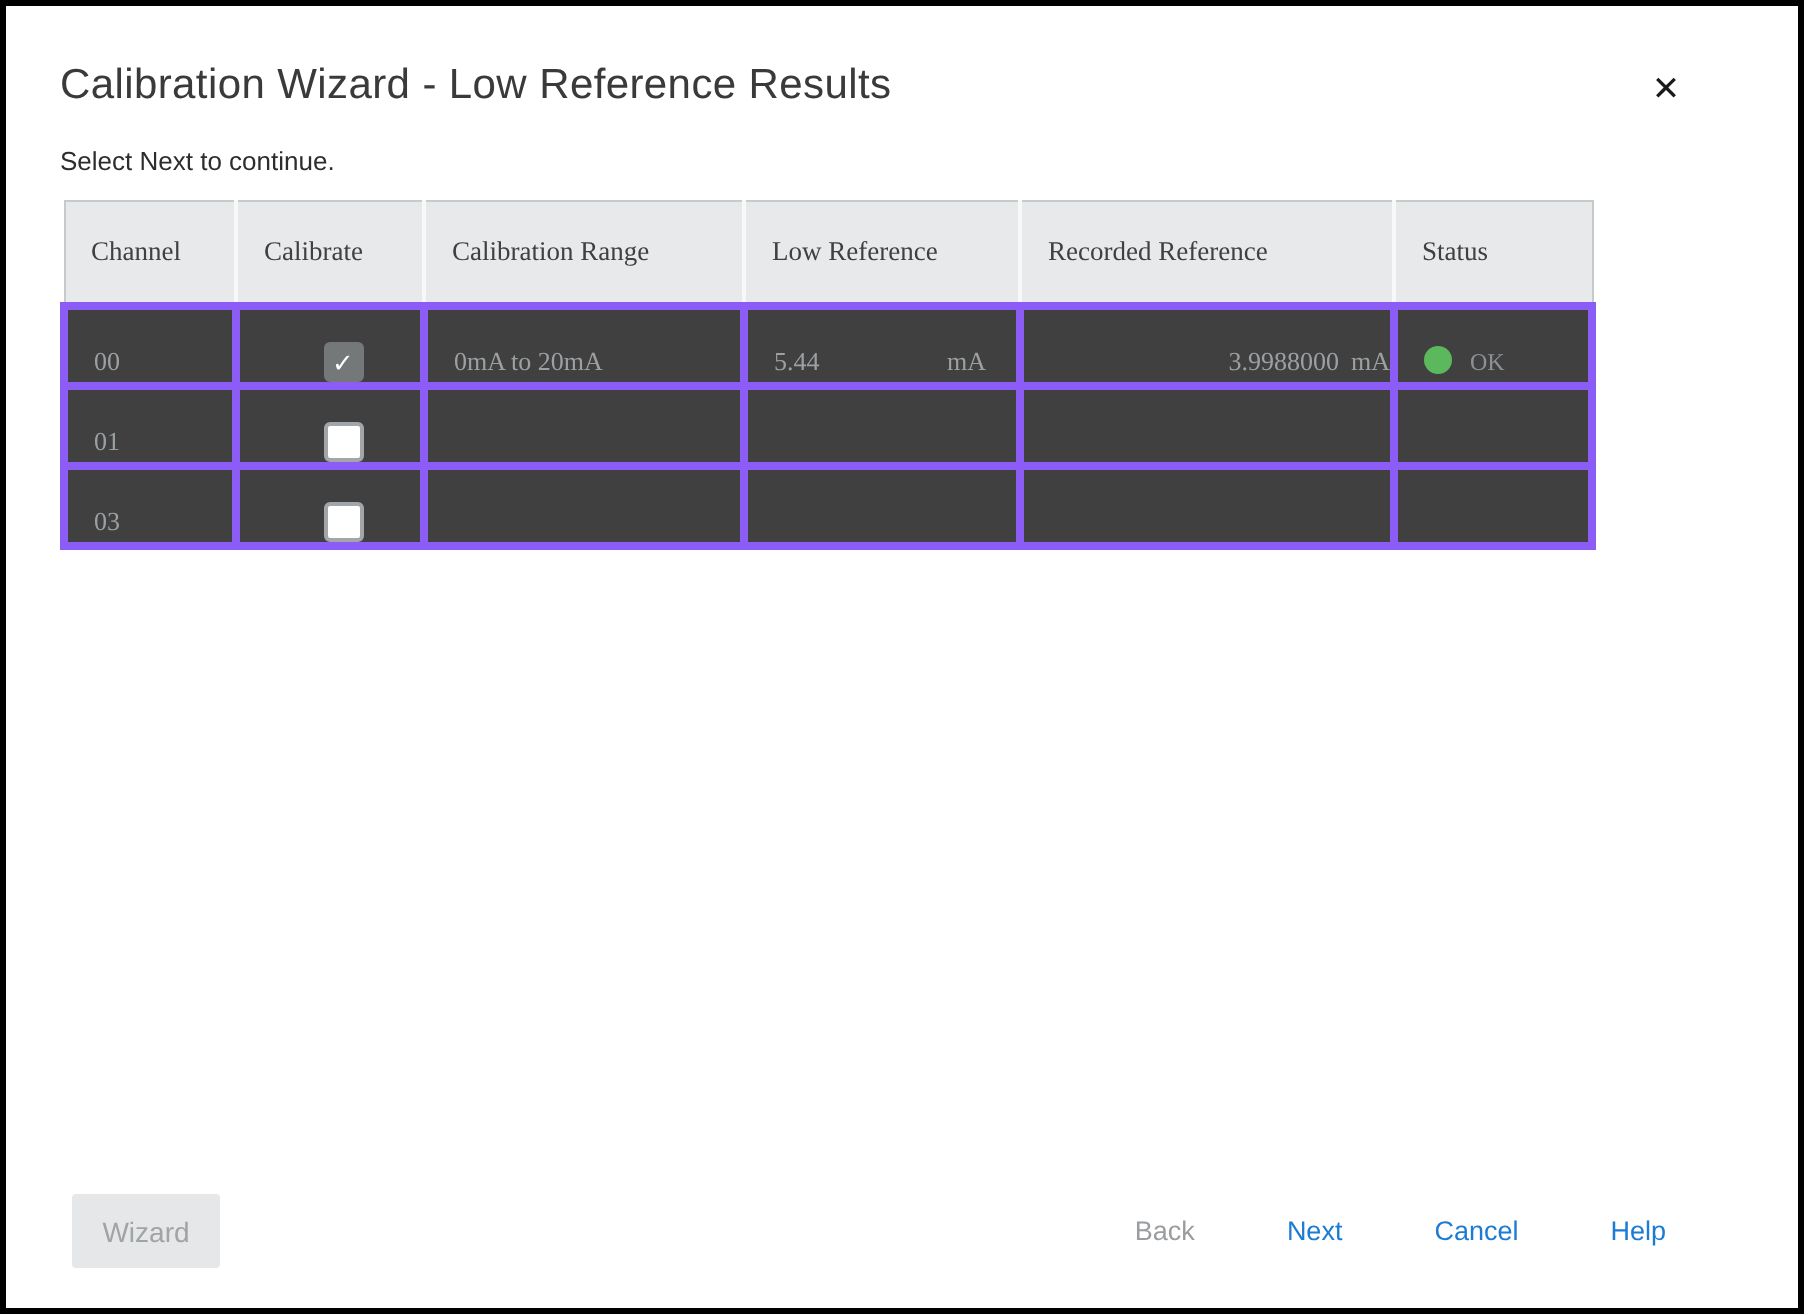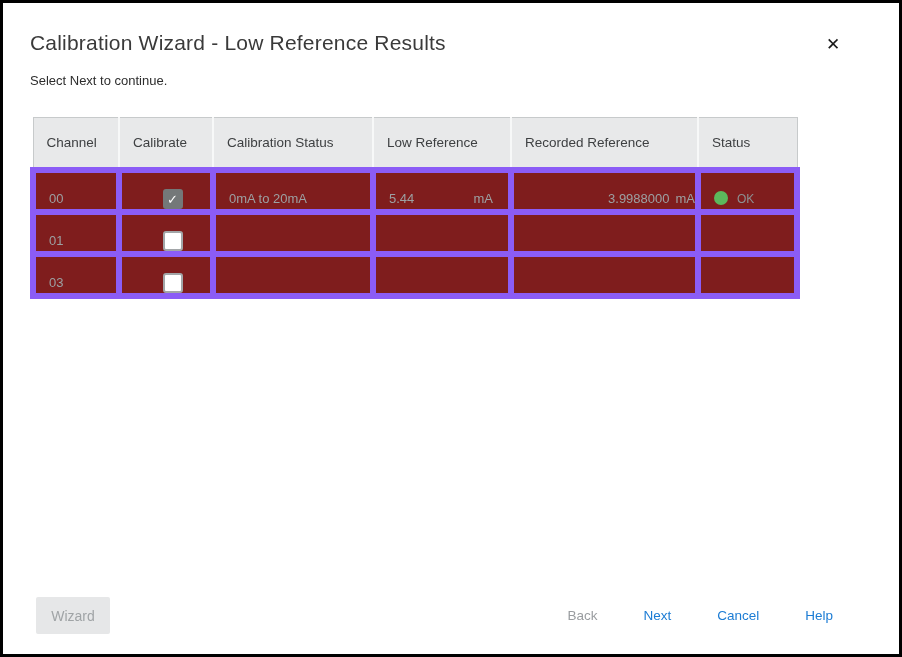--- a/index.html
+++ b/index.html
@@ -41,21 +41,22 @@
   .subtitle {
     position: absolute;
     left: 27px;
     top: 70px;
     font-size: 13px;
     color: #2d2d2d;
   }
   .table-wrap {
     position: absolute;
     left: 27px;
-    top: 114px;
+    top: 97px;
+    font-family: Liberation Serif, serif;
   }
   table.cal-table {
     border-collapse: collapse;
     table-layout: fixed;
     width: 764px;
     border: 1px solid #c7cacb;
   }
   table.cal-table th {
     height: 52px;
     background: var(--header_bg, #e8e9ea);
@@ -66,25 +67,25 @@
     padding: 0 0 0 13px;
     border-right: 2px solid #f7f8f8;
     border-bottom: 3px solid #fdfdfd;
     box-sizing: border-box;
     white-space: nowrap;
     overflow: hidden;
   }
   table.cal-table th:last-child { border-right: none; }
   table.cal-table td {
     height: 35px;
-    background: #7f1d1d;
+    background: #404040;
     color: #9ca0a2;
     font-size: 13px;
     padding: 16px 0 0 13px;
-    border: 6px solid #8b5cf6;
+    border: 4px solid #8b5cf6;
     box-sizing: border-box;
     white-space: nowrap;
     overflow: hidden;
   }
   td.cell-calibrate { text-align: center; padding: 0; }
   .checkbox {
     display: inline-block;
     width: 16px;
     height: 16px;
     border: 2px solid #a2a6a8;
@@ -179,21 +180,21 @@
           <col style="width:94px">
           <col style="width:160px">
         <col style="width:138px">
           <col style="width:187px">
           <col style="width:99px">
       </colgroup>
       <thead>
         <tr>
           <th>Channel</th>
           <th>Calibrate</th>
-          <th>Calibration Status</th>
+          <th>Calibration Range</th>
           <th>Low Reference</th>
           <th>Recorded Reference</th>
           <th>Status</th>
         </tr>
       </thead>
       <tbody>
         <tr>
           <td>00</td>
           <td class="cell-calibrate">
             <span class="checkbox checked"><span class="glyph">✓</span></span>

